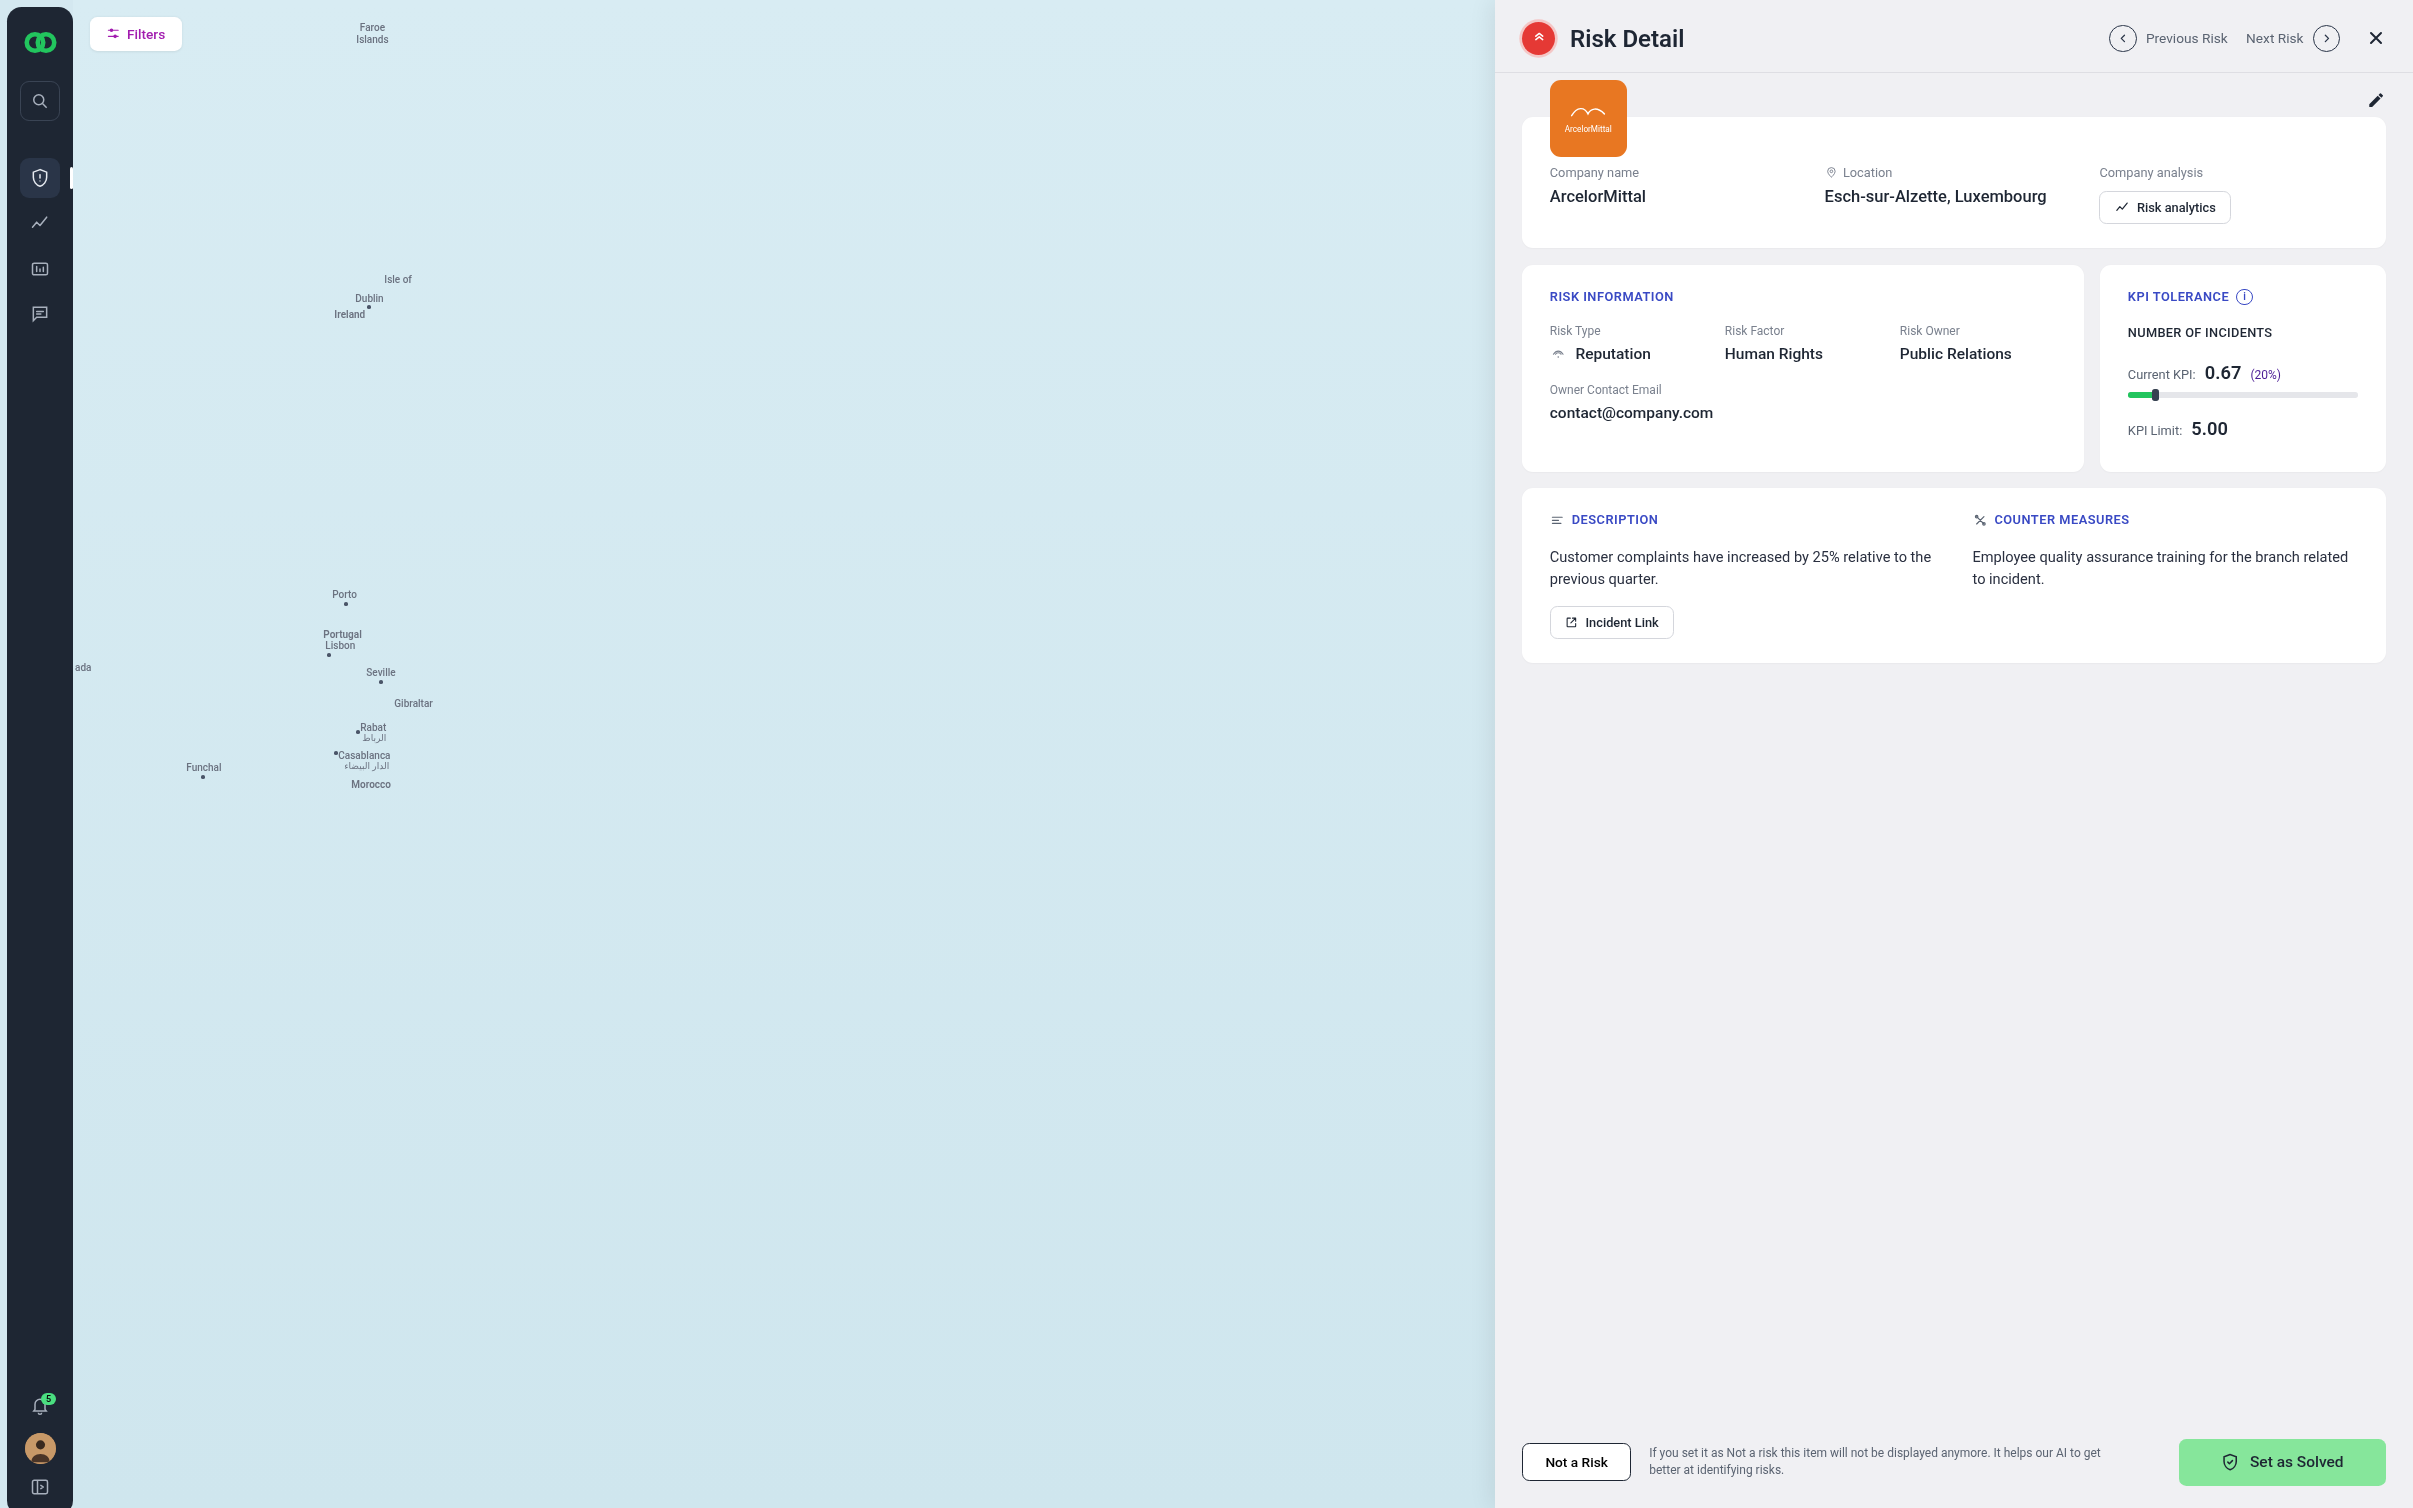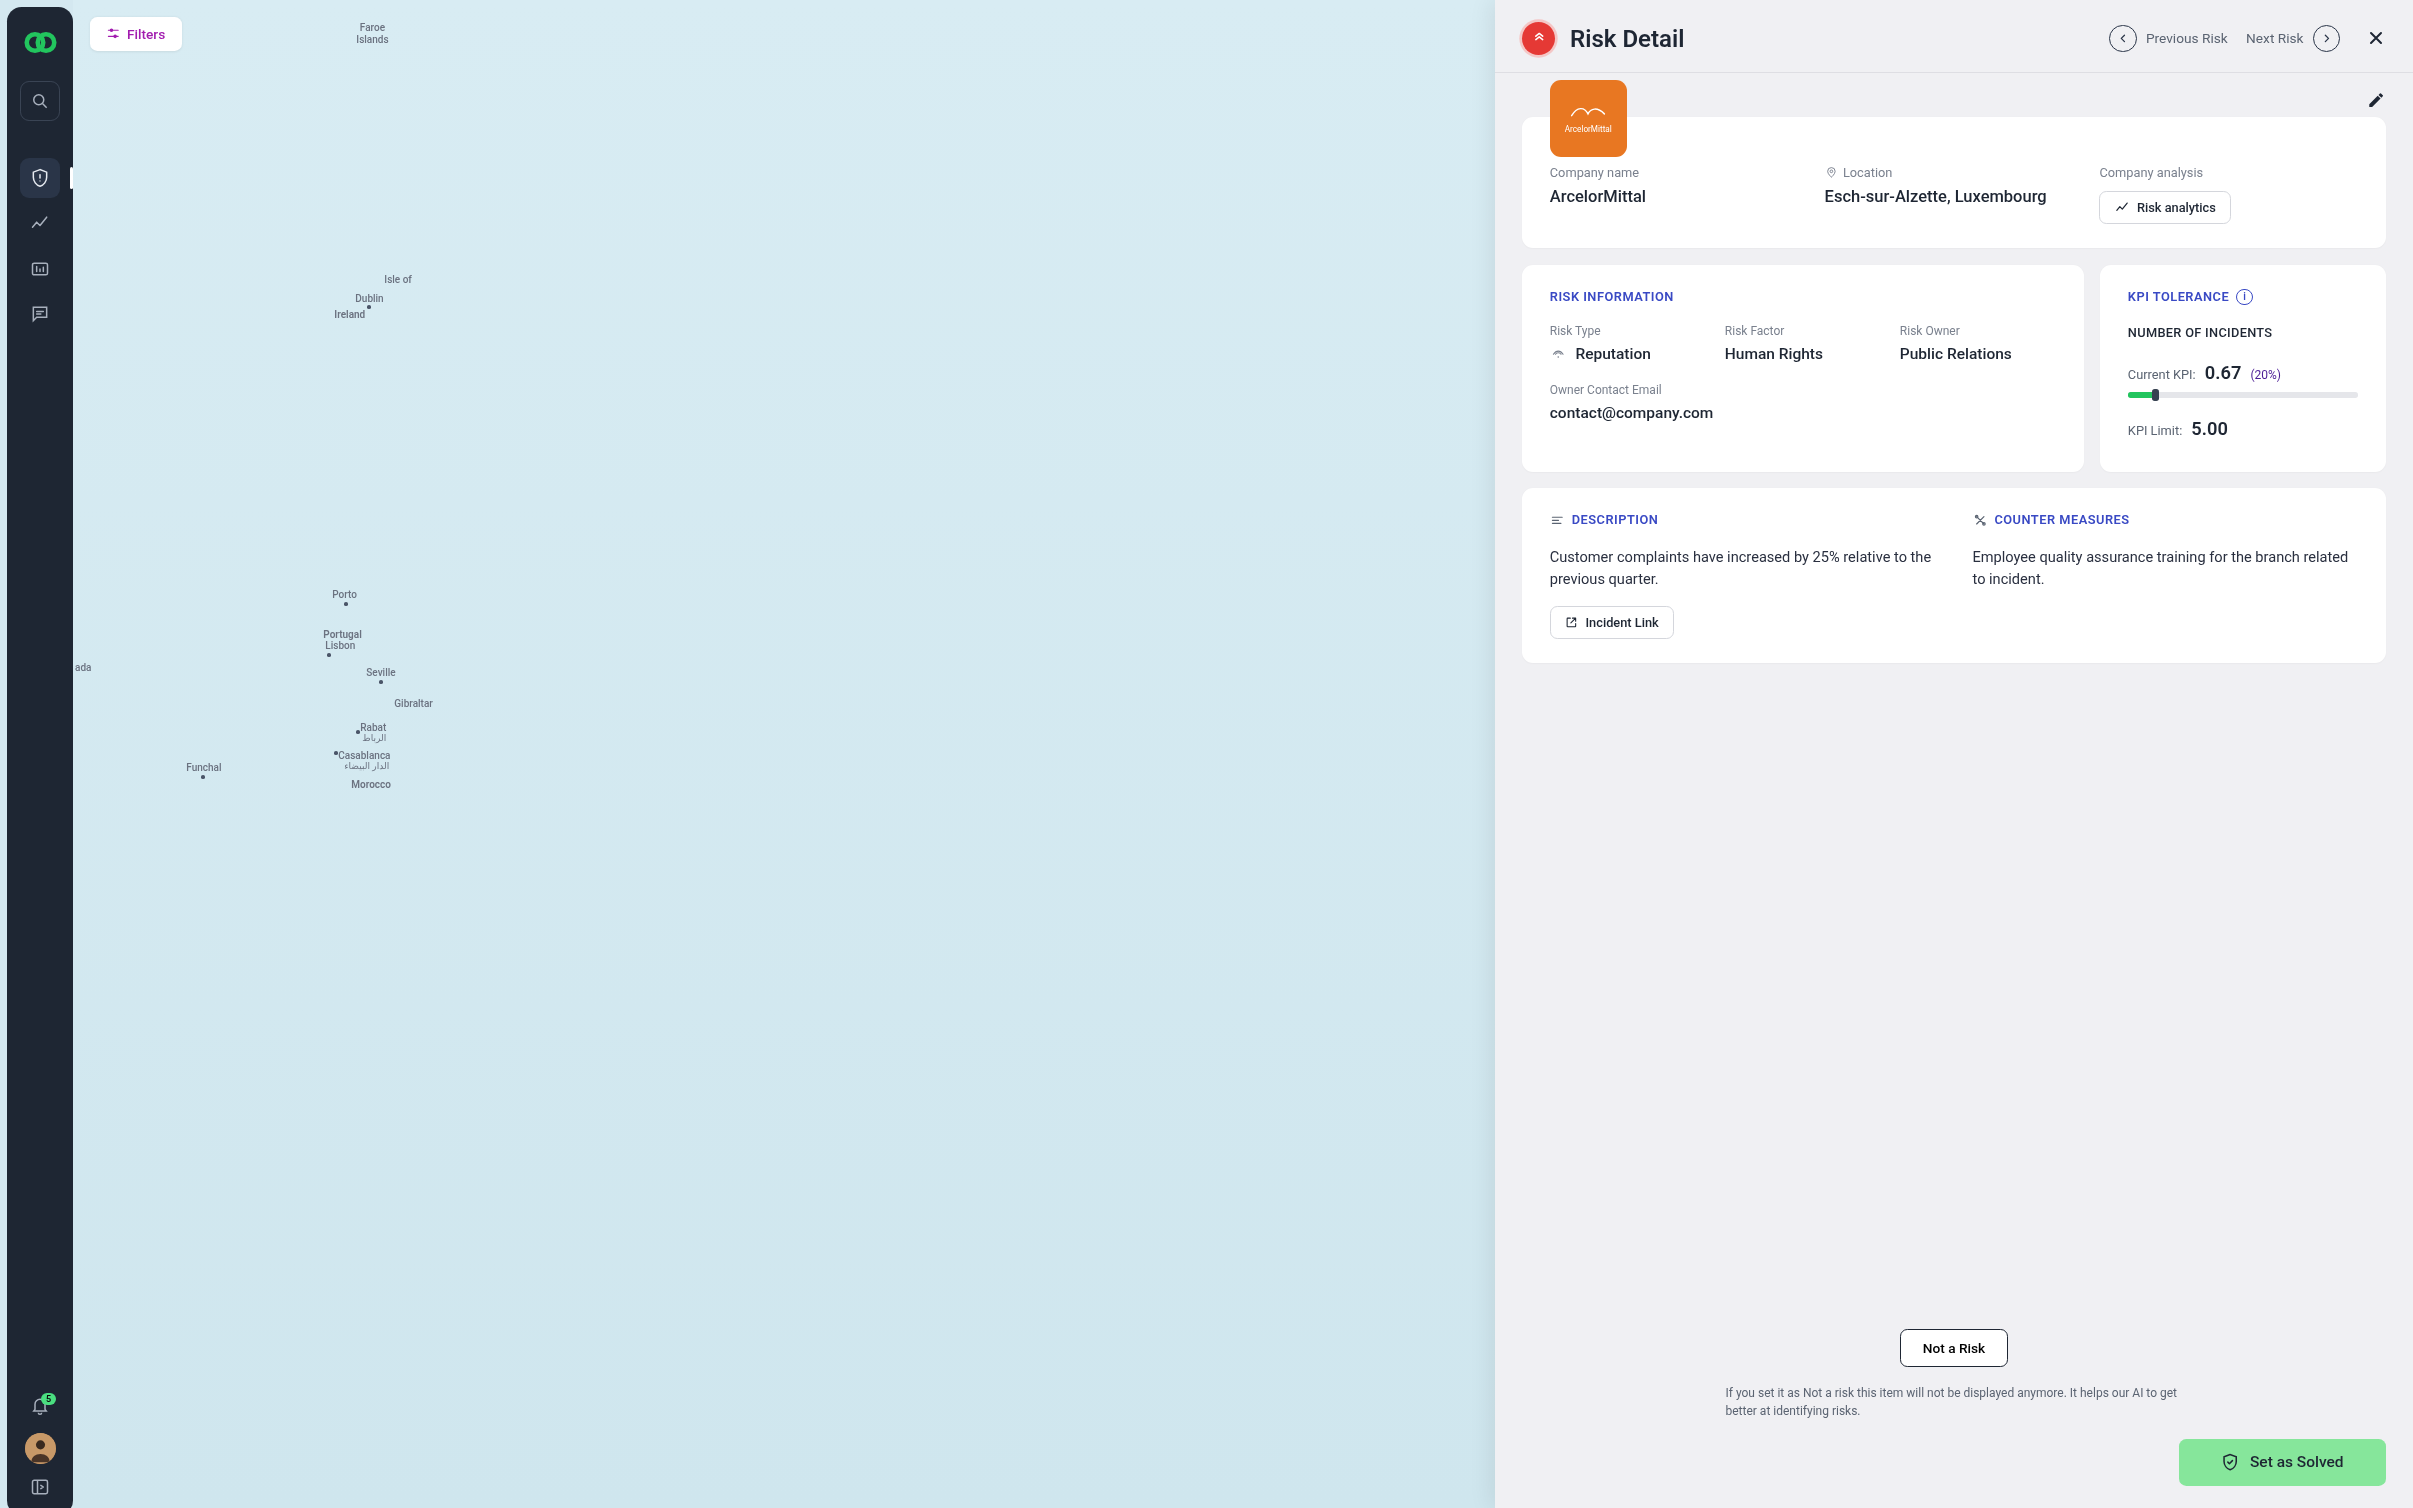--- a/index.html
+++ b/index.html
@@ -70,21 +70,21 @@
 .kpi-bar { position:relative; height:5.5px; background:#e5e6ea; border-radius:2.7px; margin-bottom:20px; }
 .kpi-fill { position:absolute; left:0; top:0; bottom:0; background:#22c55e; border-radius:2.7px; }
 .kpi-thumb { position:absolute; top:-3.7px; width:7.3px; height:12.8px; background:#374151; border-radius:2.7px; }
 .info-icon-btn { width:16.5px; height:16.5px; border:1.4px solid #3949c4; border-radius:50%; display:inline-flex; align-items:center; justify-content:center; color:#3949c4; font-size:10px; font-weight:600; cursor:pointer; }
 
 .desc-row { display:flex; gap:37px; }
 .desc-col { flex:1; }
 .desc-text { font-size:14.6px; color:#2a3040; line-height:1.5; margin-bottom:14.6px; }
 .outline-btn { display:inline-flex; align-items:center; gap:7.3px; padding:8.2px 14.6px; border:0.9px solid #d4d6dc; border-radius:7.3px; font-size:12.8px; font-weight:500; color:#1e2633; cursor:pointer; background:#fff; }
 
-.panel-footer { padding:16.5px 27.4px 22px; display:flex; align-items:center; gap:18.3px;flex-direction:column; }
+.panel-footer { padding:16.5px 27.4px 22px; display:flex; align-items:center; gap:18.3px; }
 .not-risk-btn { border:1.4px solid #1e2633; background:#fff; padding:10px 22px; border-radius:7.3px; font-size:13.7px; font-weight:500; cursor:pointer; }
 .footer-note { font-size:12px; color:#5b6472; line-height:1.45; max-width:457px; }
 .solve-btn { margin-left:auto; background:#86e69b; border:none; padding:14.6px 42px; border-radius:7.3px; font-size:15.5px; font-weight:500; color:#1e2633; display:flex; align-items:center; gap:11px; cursor:pointer; }
 </style>
 </head>
 <body>
 
 <div class="sidebar">
   <div class="logo">
     <svg viewBox="0 0 36 36">

